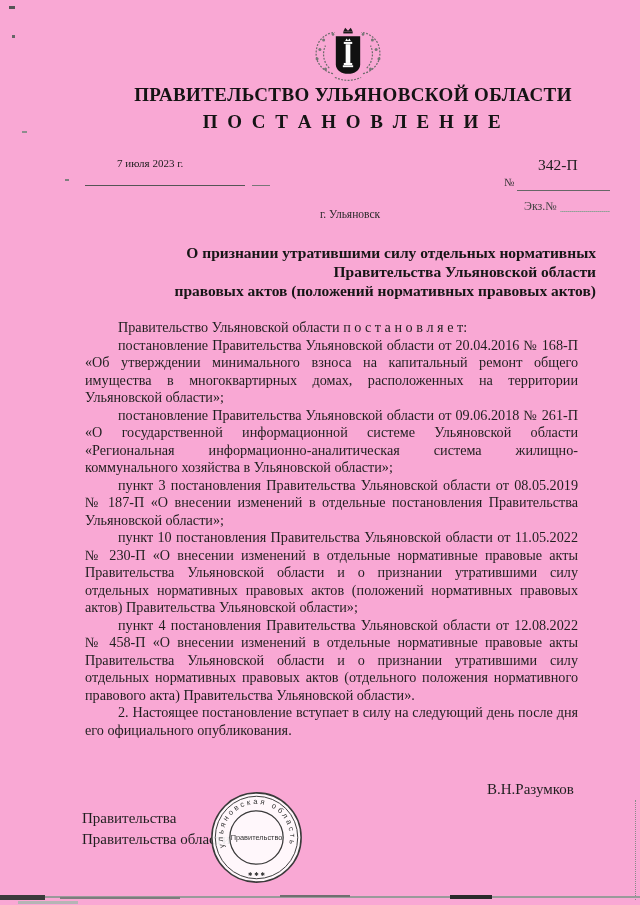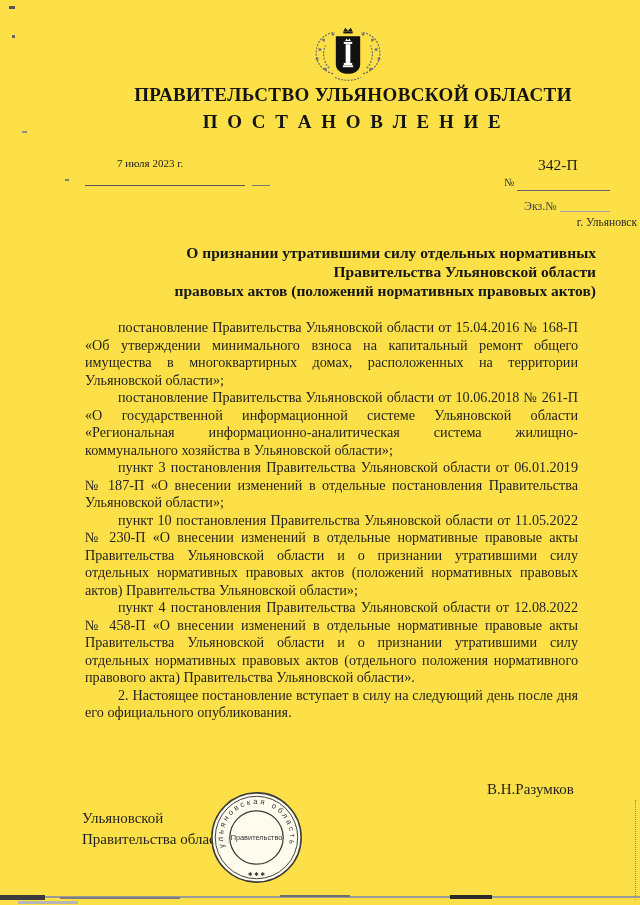--- a/index.html
+++ b/index.html
@@ -1,19 +1,19 @@
 <!DOCTYPE html>
 <html><head>
 <meta charset="utf-8">
 <style>
   html,body{margin:0;padding:0;}
   .page{
     position:relative;
     width:640px;height:905px;
-    background:#fde047;
+    background:#f9a8d4;
     overflow:hidden;
     font-family:"Liberation Serif", serif;
     color:#222;
   }
   .abs{position:absolute;}
   .org-name{
     left:60px;top:84px;width:586px;
     text-align:center;
     font-size:19px;font-weight:bold;color:#141414;
     letter-spacing:0.4px;
@@ -25,21 +25,21 @@
     letter-spacing:2.5px;
   }
   .doc-date{left:117px;top:157px;font-size:11px;color:#1d1d1d;}
   .date-underline{left:85px;top:185px;width:160px;height:1px;background:#555;}
   .date-underline-dash{left:252px;top:185px;width:18px;height:1px;background:#777;}
   .doc-number{left:538px;top:156px;font-size:15.5px;color:#1d1d1d;}
   .num-label{left:504px;top:176px;font-size:11px;color:#333;}
   .num-underline{left:517px;top:190px;width:93px;height:1px;background:#666;}
   .copy-label{left:524px;top:199px;font-size:12px;color:#444;}
   .copy-underline{left:560px;top:211px;width:50px;height:1px;background:#999;border-bottom:1px dotted #aaa;height:0;}
-  .city{left:63px;top:216px;width:574px;text-align:right;font-size:11.5px;color:#2a2a2a;}
+  .city{left:63px;top:208px;width:574px;text-align:center;font-size:11.5px;color:#2a2a2a;}
   .title{
     left:76px;top:243px;width:520px;
     text-align:right;font-weight:bold;
     font-size:15.5px;line-height:19px;color:#161616;
   }
   .body-text{
     left:85px;top:319px;width:493px;
     font-size:14.2px;line-height:17.5px;
     text-align:justify;color:#1f1f1f;
   }
@@ -117,30 +117,31 @@
 
   <div class="abs city">г. Ульяновск</div>
 
   <div class="abs title">
     <div>О признании утратившими силу отдельных нормативных</div>
     <div>Правительства Ульяновской области</div>
     <div>правовых актов (положений нормативных правовых актов)</div>
   </div>
 
   <div class="abs body-text">
-    <div class="para">постановление Правительства Ульяновской области от 15.04.2016 № 168-П «Об утверждении минимального взноса на капитальный ремонт общего имущества в многоквартирных домах, расположенных на территории Ульяновской области»;</div>
-    <div class="para">постановление Правительства Ульяновской области от 10.06.2018 № 261-П «О государственной информационной системе Ульяновской области «Региональная информационно-аналитическая система жилищно-коммунального хозяйства в Ульяновской области»;</div>
-    <div class="para">пункт 3 постановления Правительства Ульяновской области от 06.01.2019 № 187-П «О внесении изменений в отдельные постановления Правительства Ульяновской области»;</div>
+    <div class="para">Правительство Ульяновской области п о с т а н о в л я е т:</div>
+    <div class="para">постановление Правительства Ульяновской области от 20.04.2016 № 168-П «Об утверждении минимального взноса на капитальный ремонт общего имущества в многоквартирных домах, расположенных на территории Ульяновской области»;</div>
+    <div class="para">постановление Правительства Ульяновской области от 09.06.2018 № 261-П «О государственной информационной системе Ульяновской области «Региональная информационно-аналитическая система жилищно-коммунального хозяйства в Ульяновской области»;</div>
+    <div class="para">пункт 3 постановления Правительства Ульяновской области от 08.05.2019 № 187-П «О внесении изменений в отдельные постановления Правительства Ульяновской области»;</div>
     <div class="para">пункт 10 постановления Правительства Ульяновской области от 11.05.2022 № 230-П «О внесении изменений в отдельные нормативные правовые акты Правительства Ульяновской области и о признании утратившими силу отдельных нормативных правовых актов (положений нормативных правовых актов) Правительства Ульяновской области»;</div>
     <div class="para">пункт 4 постановления Правительства Ульяновской области от 12.08.2022 № 458-П «О внесении изменений в отдельные нормативные правовые акты Правительства Ульяновской области и о признании утратившими силу отдельных нормативных правовых актов (отдельного положения нормативного правового акта) Правительства Ульяновской области».</div>
     <div class="para">2. Настоящее постановление вступает в силу на следующий день после дня его официального опубликования.</div>
   </div>
 
   <div class="abs sig-position">
-    <div>Ульяновской</div>
+    <div>Правительства</div>
     <div>Правительства области</div>
   </div>
   <div class="abs sig-name">В.Н.Разумков</div>
 
   <div class="abs stamp">
     <svg width="97" height="97" viewBox="-50 -50 100 100" xmlns="http://www.w3.org/2000/svg">
       <circle cx="0" cy="0" r="46" fill="rgba(255,255,255,0.9)" stroke="#3a3a3a" stroke-width="1.6"></circle>
       <circle cx="0" cy="0" r="42.5" fill="none" stroke="#3a3a3a" stroke-width="1"></circle>
       <circle cx="0" cy="0" r="27.5" fill="none" stroke="#3a3a3a" stroke-width="1.3"></circle>
       <defs>

